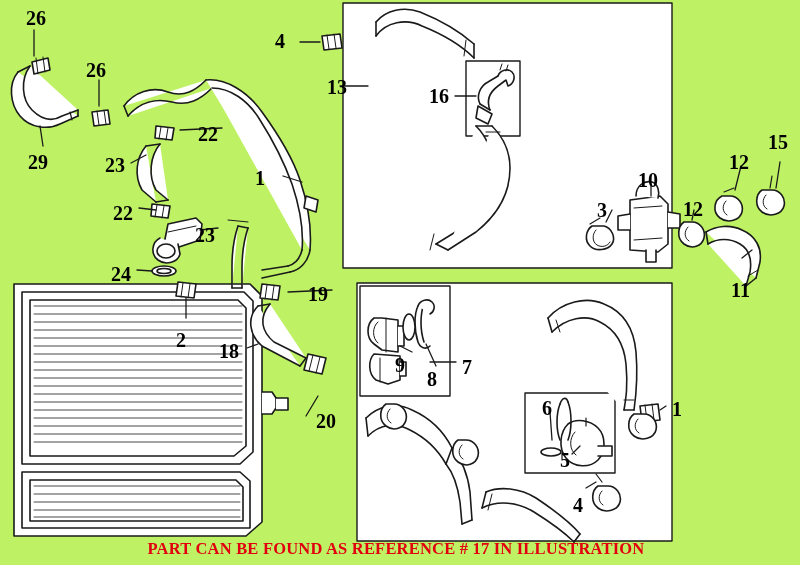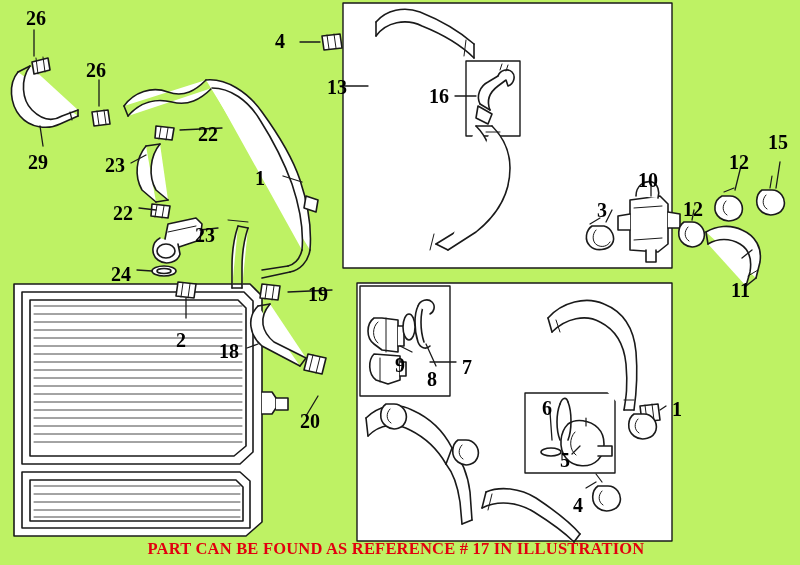--- a/index.html
+++ b/index.html
@@ -404,21 +404,21 @@
   <div class="callout" style="left:113px; top:203px;">22</div>
   <div class="callout" style="left:195px; top:225px;font-family:Liberation Serif, serif;">23</div>
   <div class="callout" style="left:111px; top:264px;">24</div>
   <div class="callout" style="left:731px; top:264px;margin-top:16px;">11</div>
   <div class="callout" style="left:308px; top:284px;">19</div>
   <div class="callout" style="left:176px; top:330px;">2</div>
   <div class="callout" style="left:219px; top:341px;">18</div>
   <div class="callout" style="left:395px; top:355px;">9</div>
   <div class="callout" style="left:427px; top:369px;">8</div>
   <div class="callout" style="left:462px; top:357px;">7</div>
-  <div class="callout" style="left:300px; top:411px;">20</div>
+  <div class="callout" style="left:316px; top:411px;">20</div>
   <div class="callout" style="left:542px; top:398px;">6</div>
   <div class="callout" style="left:672px; top:399px;">1</div>
   <div class="callout" style="left:560px; top:450px;">5</div>
   <div class="callout" style="left:573px; top:495px;">4</div>
 
   <div id="footer-note">PART CAN BE FOUND AS REFERENCE # 17 IN ILLUSTRATION</div>
 
 </div>
 
 </body></html>

